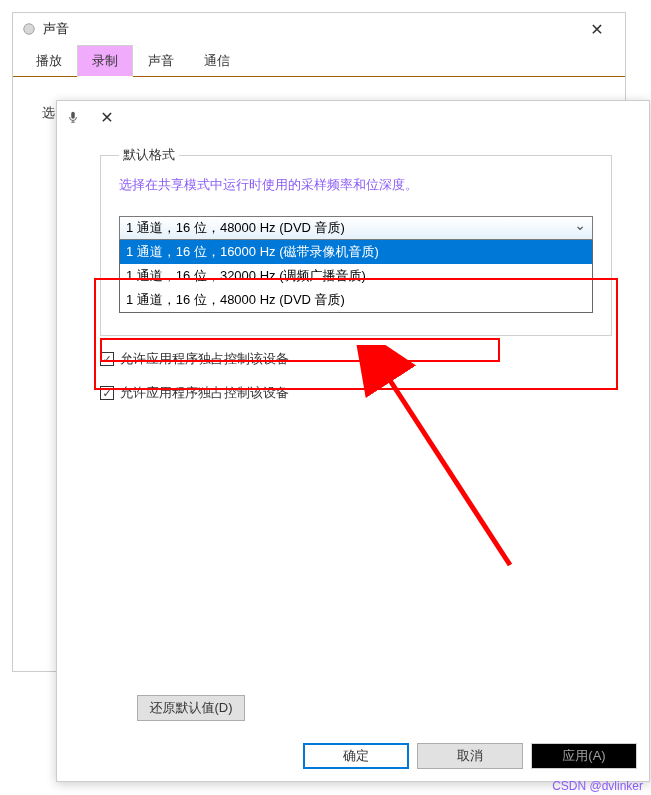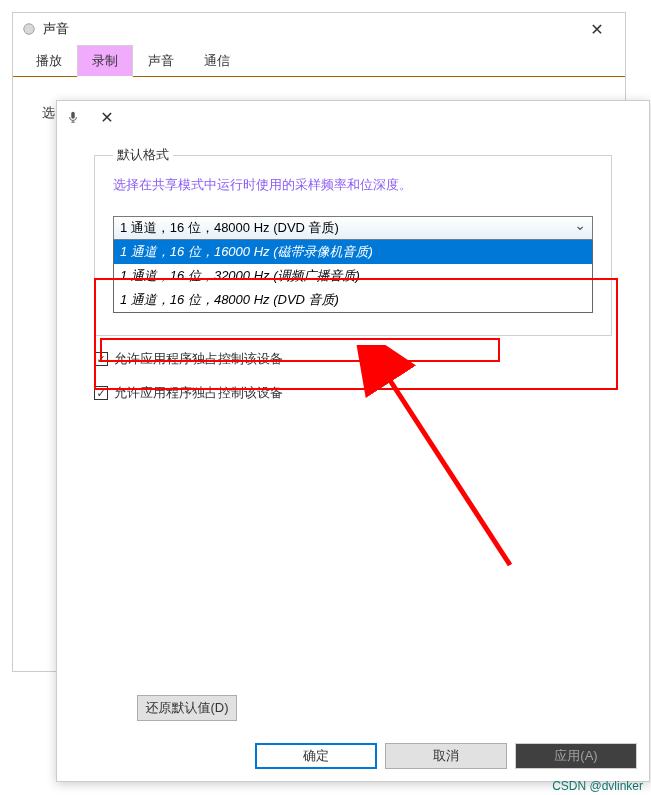--- a/index.html
+++ b/index.html
@@ -10,47 +10,47 @@
     .fg-window { left: 56px; top: 100px; width: 594px; height: 682px; box-shadow: 0 2px 10px rgba(0,0,0,0.2); }
     
     .titlebar { display: flex; align-items: center; height: 32px; padding: 0 8px; }
     .titlebar .icon { width: 16px; height: 16px; margin-right: 6px; display: inline-flex; align-items: center; justify-content: center; }
     .titlebar .title { flex: 1; color: #222; }
     .titlebar .close { width: 40px; height: 30px; display: flex; align-items: center; justify-content: center; font-size: 16px; color: #333; cursor: pointer; }
     
     .tabs { display: flex; padding: 0 8px; border-bottom: 1px solid #a16207; }
     .tab { padding: 6px 14px; border: 1px solid transparent; margin-bottom: -1px; cursor: pointer; color: #333; }
     .tab.active { border: 1px solid #d0d0d0; border-bottom: 1px solid #fff; background: #f0abfc; }
-    .fg-content { padding: 22px 37px; }
+    .fg-content { padding: 22px 37px; margin-left: 6px; }
     
     .fieldset { border: 1px solid #d0d0d0; padding: 14px 18px 22px; margin-bottom: 14px; }
     .legend { position: relative; top: -24px; background: #fff; padding: 0 4px; color: #333; display: inline-block; margin-bottom: -12px; }
     .desc { color: #8b5cf6; margin-bottom: 22px; margin-top: -10px; }
     
     .select { width: 100%; height: 24px; border: 1px solid #7a7a7a; background: linear-gradient(#fff, #e5f1fb); padding: 2px 18px 2px 6px; position: relative; color: #000; }
     .select::after { content: "⌄"; position: absolute; right: 6px; top: 0; color: #555; font-size: 14px; }
     .dropdown-list { border: 1px solid #666; border-top: none; }
-    .option { padding: 3px 6px; color: #000; cursor: pointer; font-style: italic; }
+    .option { padding: 3px 6px; color: #000; cursor: pointer; }
     .option.highlighted { background: #0078d7; color: #fff; }
     
     .red-box-outer { position: absolute; border: 2px solid #ff0000; pointer-events: none; }
     
     .exclusive-section { margin-top: 14px; }
     .checkbox-row { display: flex; align-items: center; margin-bottom: 16px; color: #333; }
     .checkbox { width: 14px; height: 14px; border: 1px solid #333; margin-right: 6px; display: inline-flex; align-items: center; justify-content: center; font-size: 11px; }
     
     .button-row { position: absolute; left: 80px; bottom: 60px; }
     .button-row2 { position: absolute; right: 12px; bottom: 12px; display: flex; gap: 8px; }
-    .btn { width: 122px; height: 26px; border: 1px solid #adadad; background: #e1e1e1; color: #333; display: inline-flex; align-items: center; justify-content: center; cursor: pointer; }
+    .btn { width: 106px; height: 26px; border: 1px solid #adadad; background: #e1e1e1; color: #333; display: inline-flex; align-items: center; justify-content: center; cursor: pointer; }
     .btn.primary { border: 2px solid #0078d7; background: #fff; }
-    .btn.disabled { color: #a0a0a0; background: #404040; border-color: #d0d0d0; }
+    .btn.disabled { color: #a0a0a0; background: #000000; border-color: #d0d0d0; }
     
     .arrow { position: absolute; pointer-events: none; }
     
-    .watermark { position: absolute; right: 8px; bottom: 2px; color: #0f766e; font-size: 12px; }
+    .watermark { position: absolute; right: 8px; bottom: 2px; color: #8b5cf6; font-size: 12px; }
     
     .bg-label { position: absolute; left: 42px; top: 104px; color: #333; }
   </style>
 </head>
 <body>
 
 <div class="window bg-window">
   <div class="titlebar">
     <span class="icon">
       <svg width="14" height="14" viewBox="0 0 16 16">
@@ -104,21 +104,21 @@
         <span>允许应用程序独占控制该设备</span>
       </div>
       <div class="checkbox-row">
         <span class="checkbox">✓</span>
         <span>允许应用程序独占控制该设备</span>
       </div>
     </div>
   </div>
 
   <div class="button-row">
-    <div class="btn" style="width:100px">还原默认值(D)</div>
+    <div class="btn" style="width:108px">还原默认值(D)</div>
   </div>
 
   <div class="button-row2">
     <div class="btn primary">确定</div>
     <div class="btn">取消</div>
     <div class="btn disabled">应用(A)</div>
   </div>
 </div>
 
 <div class="red-box-outer" style="left:94px; top:278px; width:524px; height:112px;"></div>

